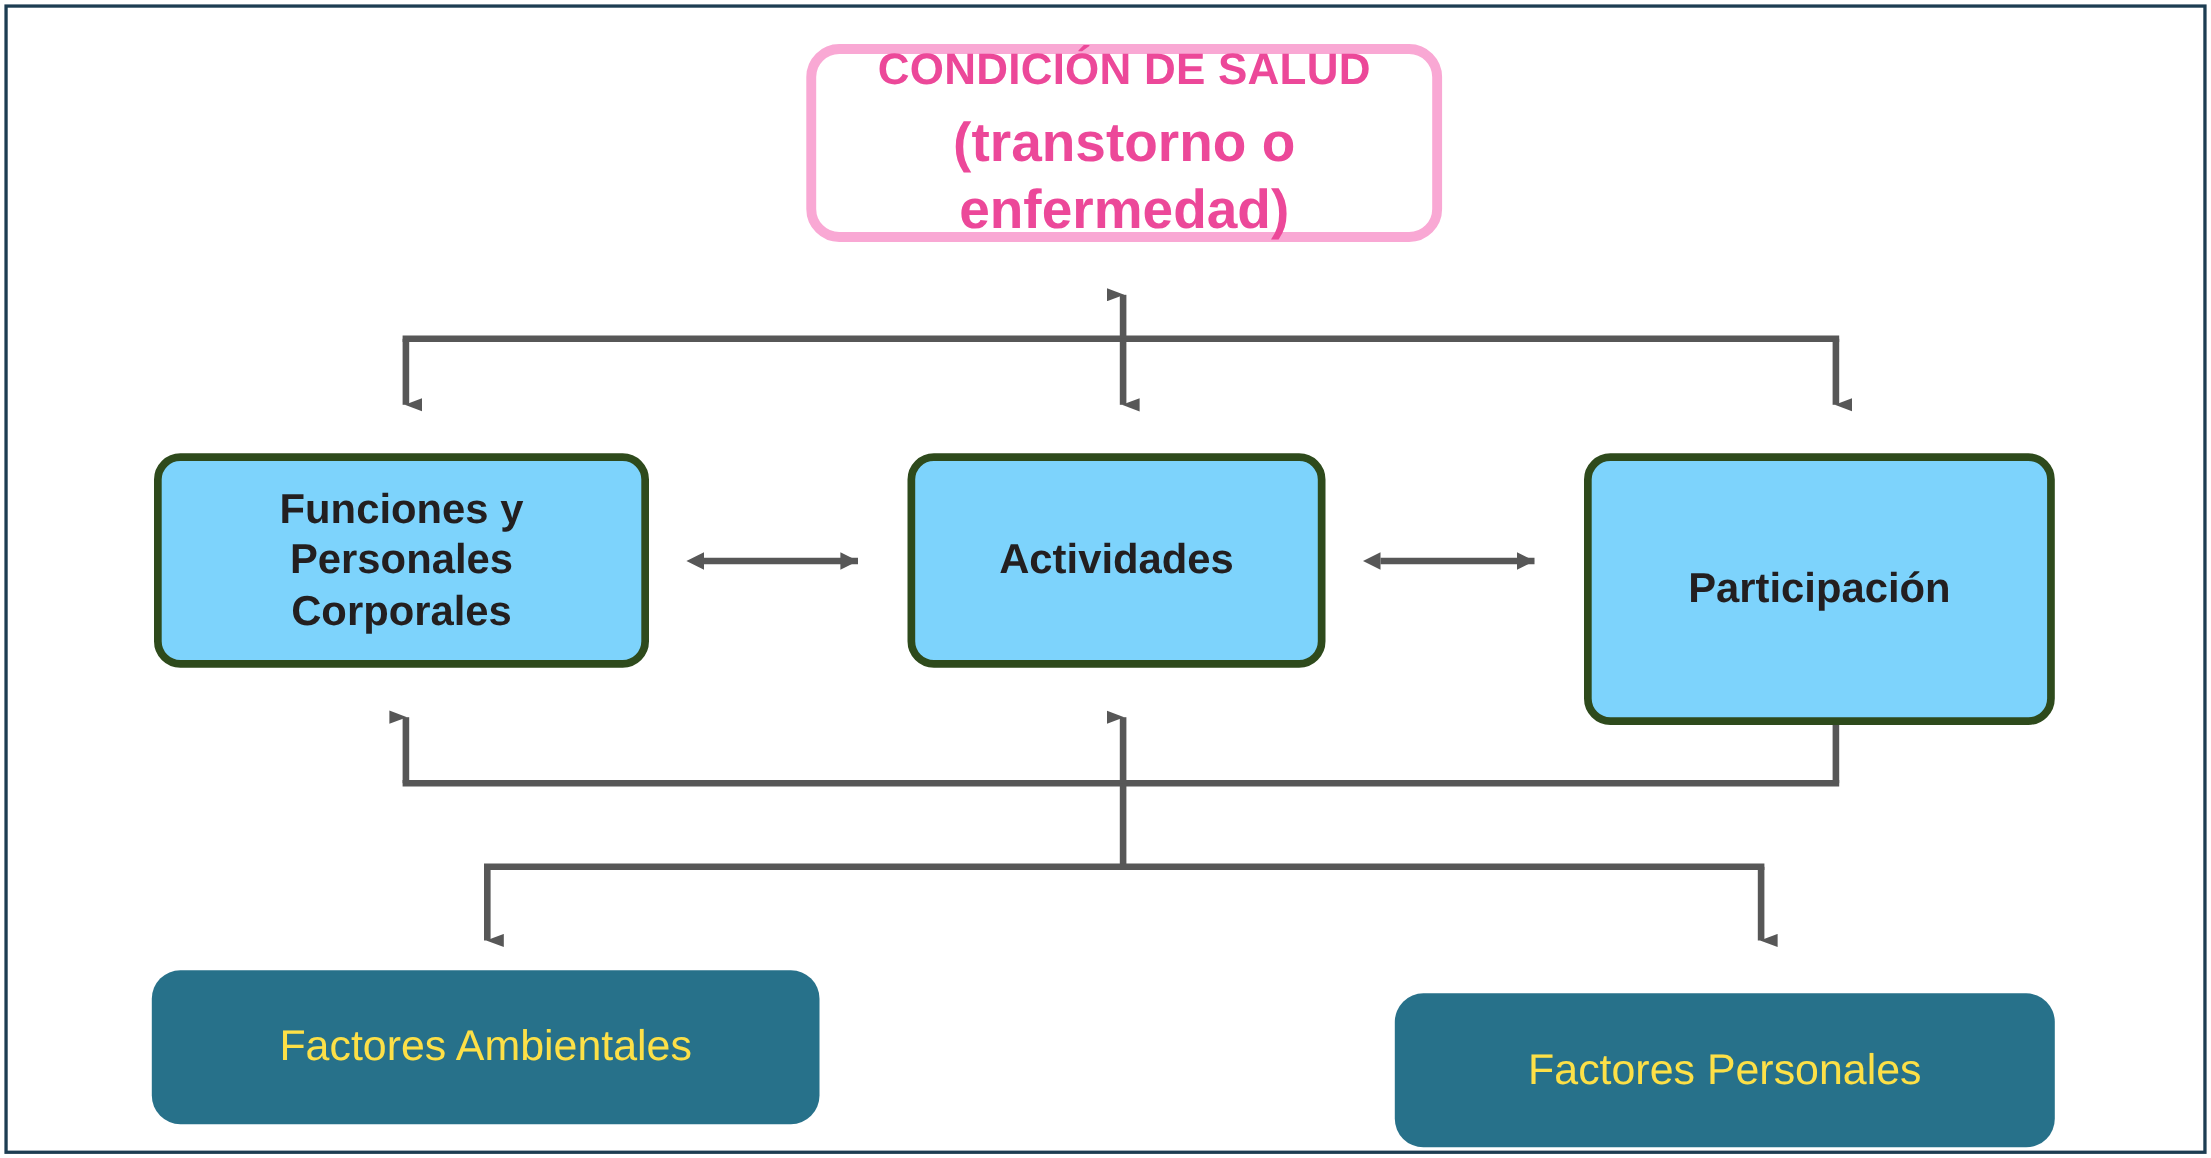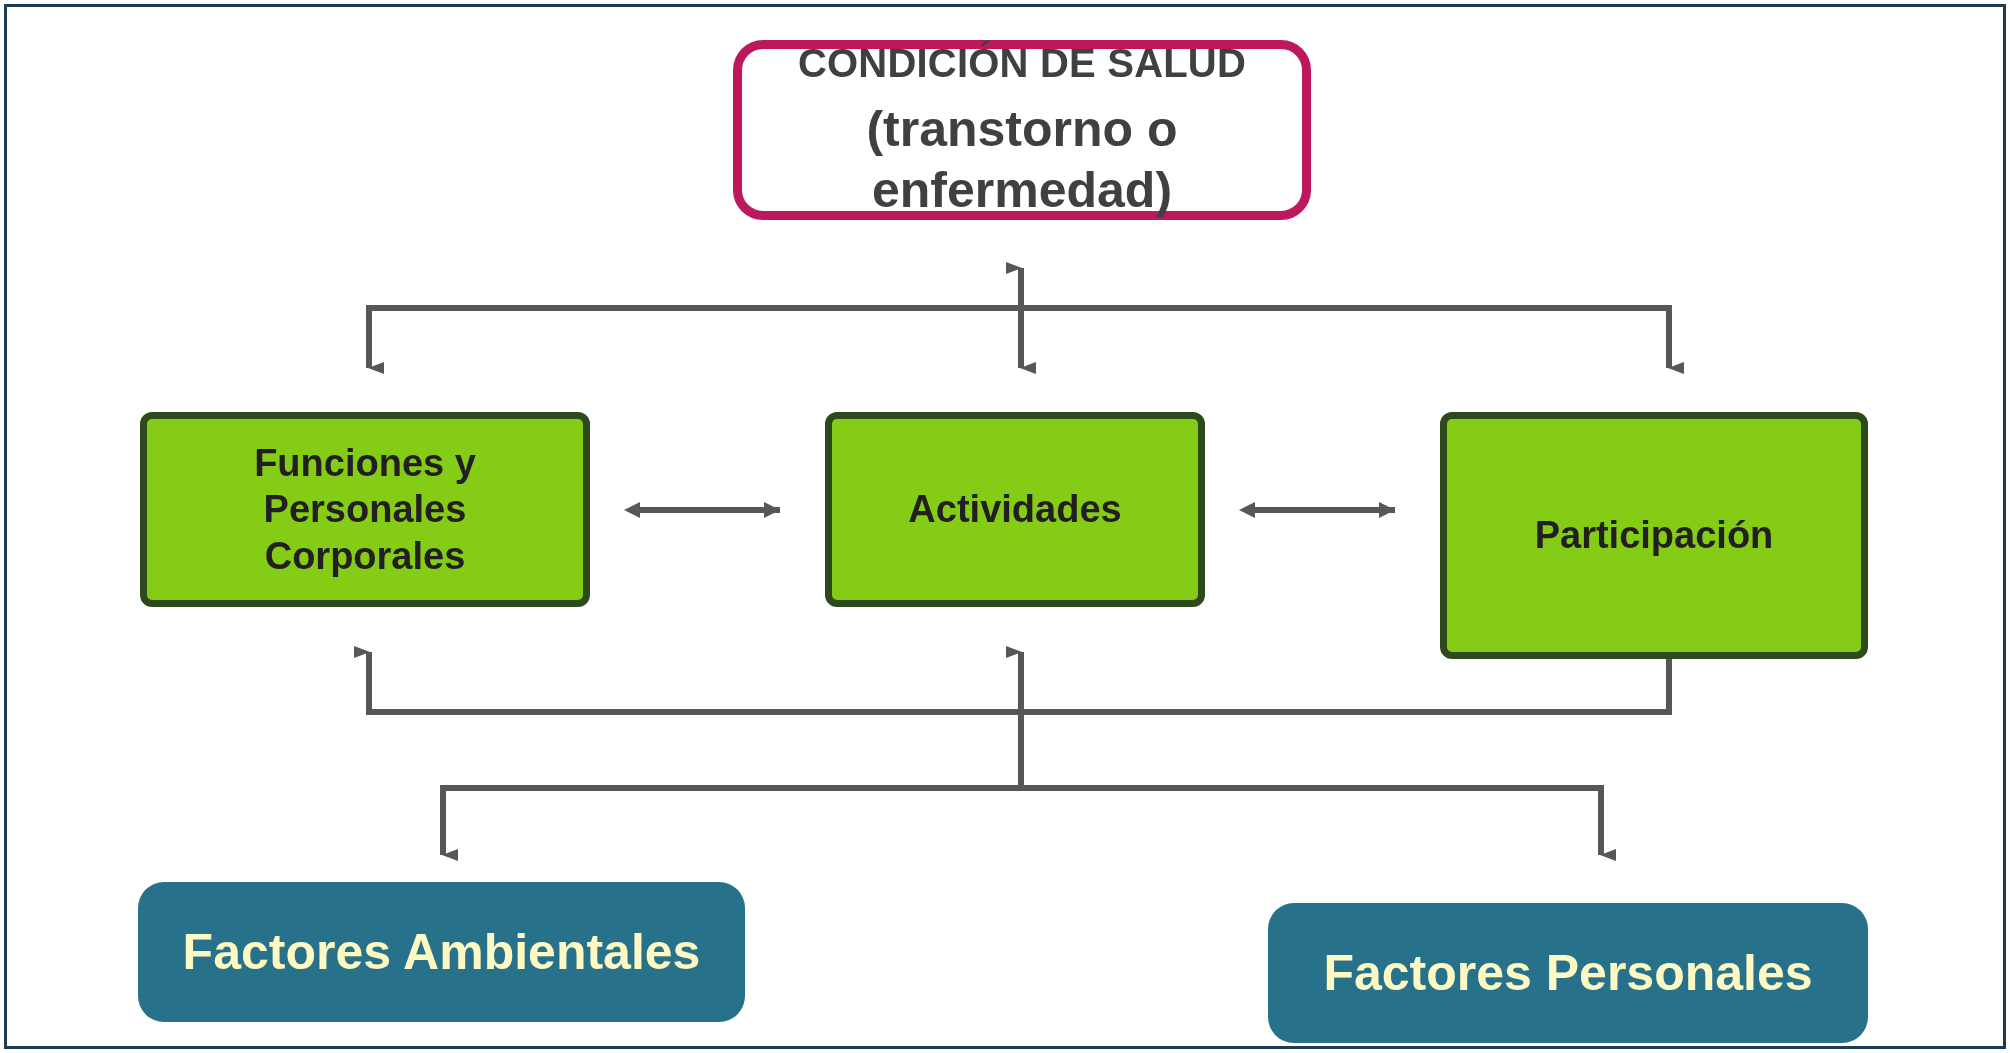--- a/index.html
+++ b/index.html
@@ -50,42 +50,42 @@
     text-align: center;
     line-height: 1.22;
   }
 
   
   #node-health {
     left: 733px;
     top: 40px;
     width: 578px;
     height: 180px;
-    border: 9px solid #be185d;
+    border: 9px solid #f9a8d4;
     border-radius: 30px;
     background: #ffffff;
     flex-direction: column;
-    color: #404040;
+    color: #ec4899;
   }
   #node-health .line1 {
     font-size: 40px;
     font-weight: bold;
     letter-spacing: 0.2px;
     margin-bottom: 12px;
   }
   #node-health .line2 {
     font-size: 50px;
     font-weight: bold;
   }
 
   
   .node-green {
     border: 7px solid #2e4a1c;
-    border-radius: 12px;
-    background: #84cc16;
+    border-radius: 24px;
+    background: #7dd3fc;
     color: #231f20;
     font-size: 38px;
     font-weight: bold;
   }
   #node-body {
     left: 140px;
     top: 412px;
     width: 450px;
     height: 195px;
   }
@@ -100,23 +100,23 @@
     left: 1440px;
     top: 412px;
     width: 428px;
     height: 247px;
   }
 
   
   .node-teal {
     background: #27718a;
     border-radius: 26px;
-    color: #fef9c3;
-    font-size: 50px;
-    font-weight: bold;
+    color: #fde047;
+    font-size: 39px;
+    font-weight: normal;
   }
   #node-environmental {
     left: 138px;
     top: 882px;
     width: 607px;
     height: 140px;
   }
   #node-personal {
     left: 1268px;
     top: 882px;

